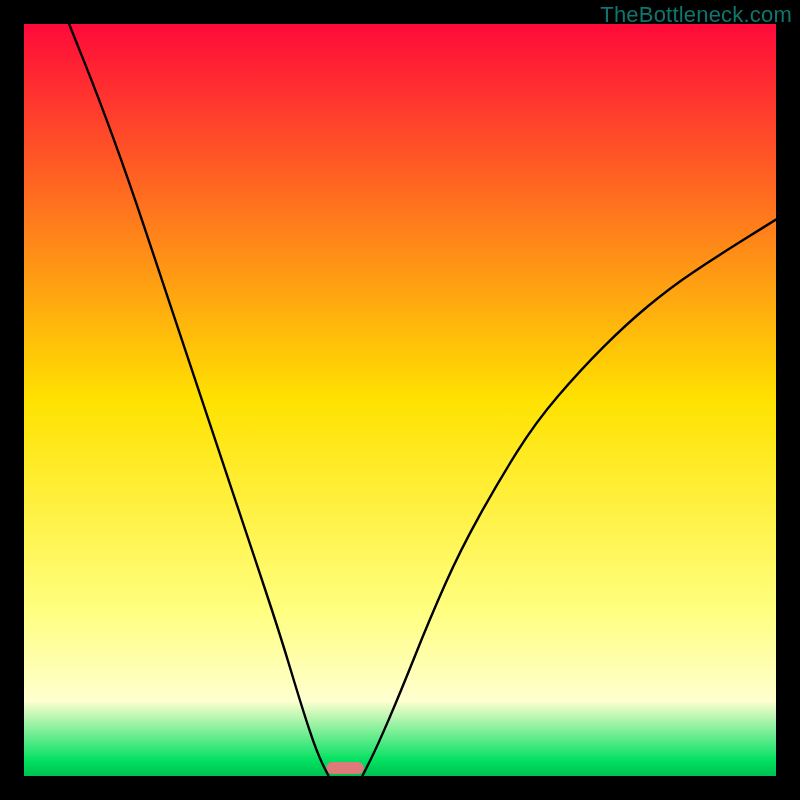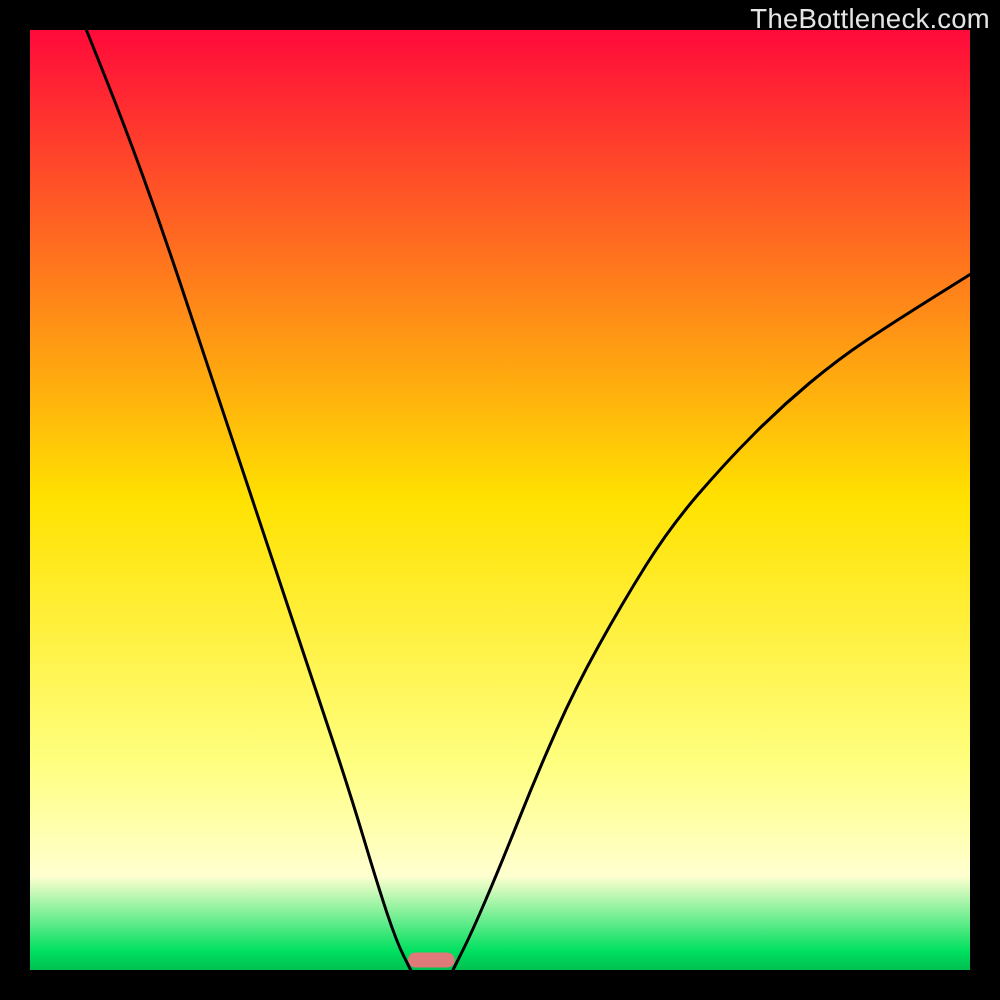--- a/index.html
+++ b/index.html
@@ -23,21 +23,21 @@
     position: absolute;
     left: 0;
     top: 0;
     width: 752px;
     height: 752px;
   }
   .watermark {
     position: absolute;
     top: 2px;
     right: 8px;
-    color: #e5e5e5;
+    color: #0f766e;
     font-size: 22px;
     letter-spacing: 0.2px;
     font-weight: 400;
     z-index: 10;
   }
 </style>
 </head>
 <body>
 
 <div class="watermark">TheBottleneck.com</div>

